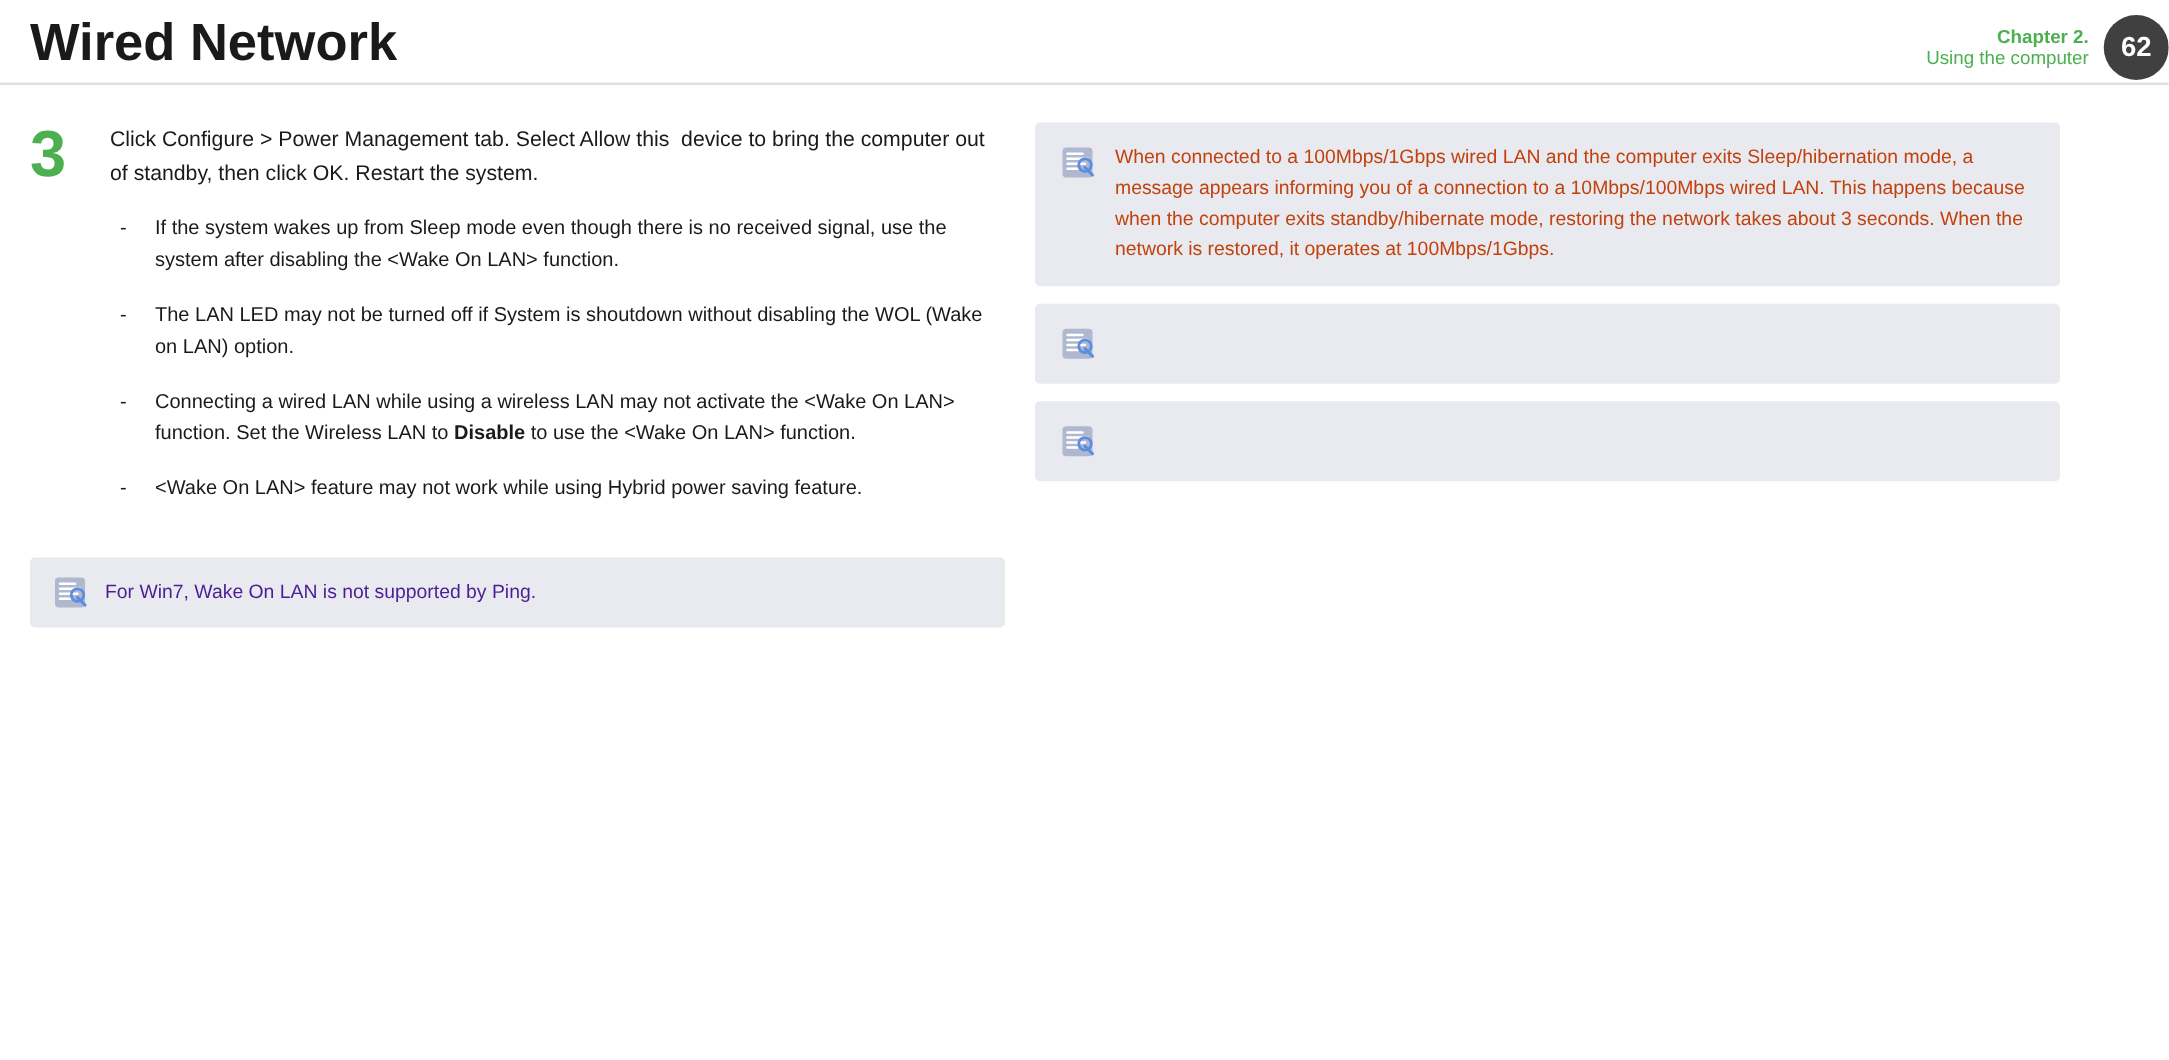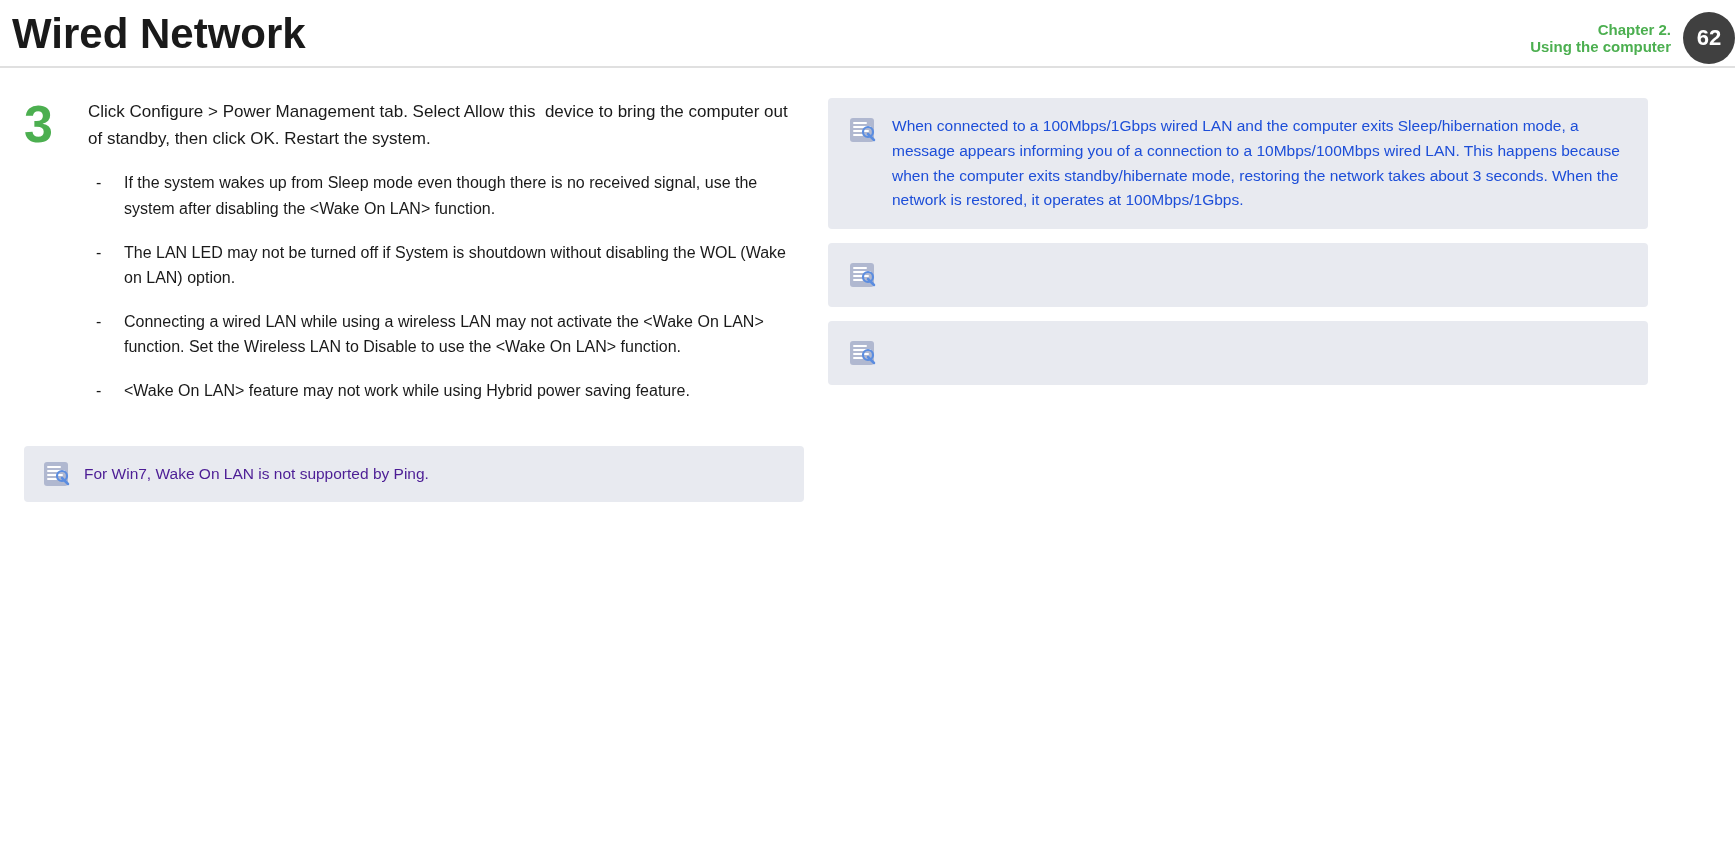--- a/index.html
+++ b/index.html
@@ -17,40 +17,40 @@
       align-items: center;
       justify-content: space-between;
       padding: 10px 0 0 0;
       border-bottom: 2px solid #e0e0e0;
       position: relative;
     }
     .header-title {
       font-size: 42px;
       font-weight: 900;
       color: #1a1a1a;
-      padding-left: 12px;
+      padding-left: 24px;
       padding-bottom: 8px;
     }
     .header-right {
       display: flex;
       align-items: center;
       padding-right: 0;
     }
     .chapter-info {
       text-align: right;
       padding-right: 12px;
     }
     .chapter-label {
       font-size: 15px;
       font-weight: 700;
       color: #4CAF50;
     }
     .chapter-sub {
       font-size: 15px;
-      font-weight: 700;
+      font-weight: 400;
       color: #4CAF50;
     }
     .page-badge {
       background: #404040;
       color: white;
       font-size: 22px;
       font-weight: 700;
       border-radius: 50%;
       width: 52px;
       height: 52px;
@@ -105,21 +105,21 @@
       margin-bottom: 18px;
       font-size: 16px;
       line-height: 1.6;
       color: #1a1a1a;
     }
     .bullet-dash {
       min-width: 16px;
       color: #1a1a1a;
     }
     .bullet-item strong {
-      font-weight: 400;
+      font-weight: 700;
     }
 
     
     .note-box-bottom {
       background: #e8eaf0;
       border-radius: 4px;
       padding: 12px 16px;
       display: flex;
       align-items: center;
       gap: 12px;
@@ -140,21 +140,21 @@
 
     .info-box {
       background: #e8eaf0;
       border-radius: 4px;
       padding: 16px 18px;
       display: flex;
       gap: 14px;
       align-items: flex-start;
       font-size: 15.5px;
       line-height: 1.6;
-      color: #1d4ed8;
+      color: #c2410c;
     }
     .info-icon {
       min-width: 32px;
       min-height: 32px;
       display: flex;
       align-items: flex-start;
       justify-content: center;
       padding-top: 2px;
     }
     .info-icon svg {

